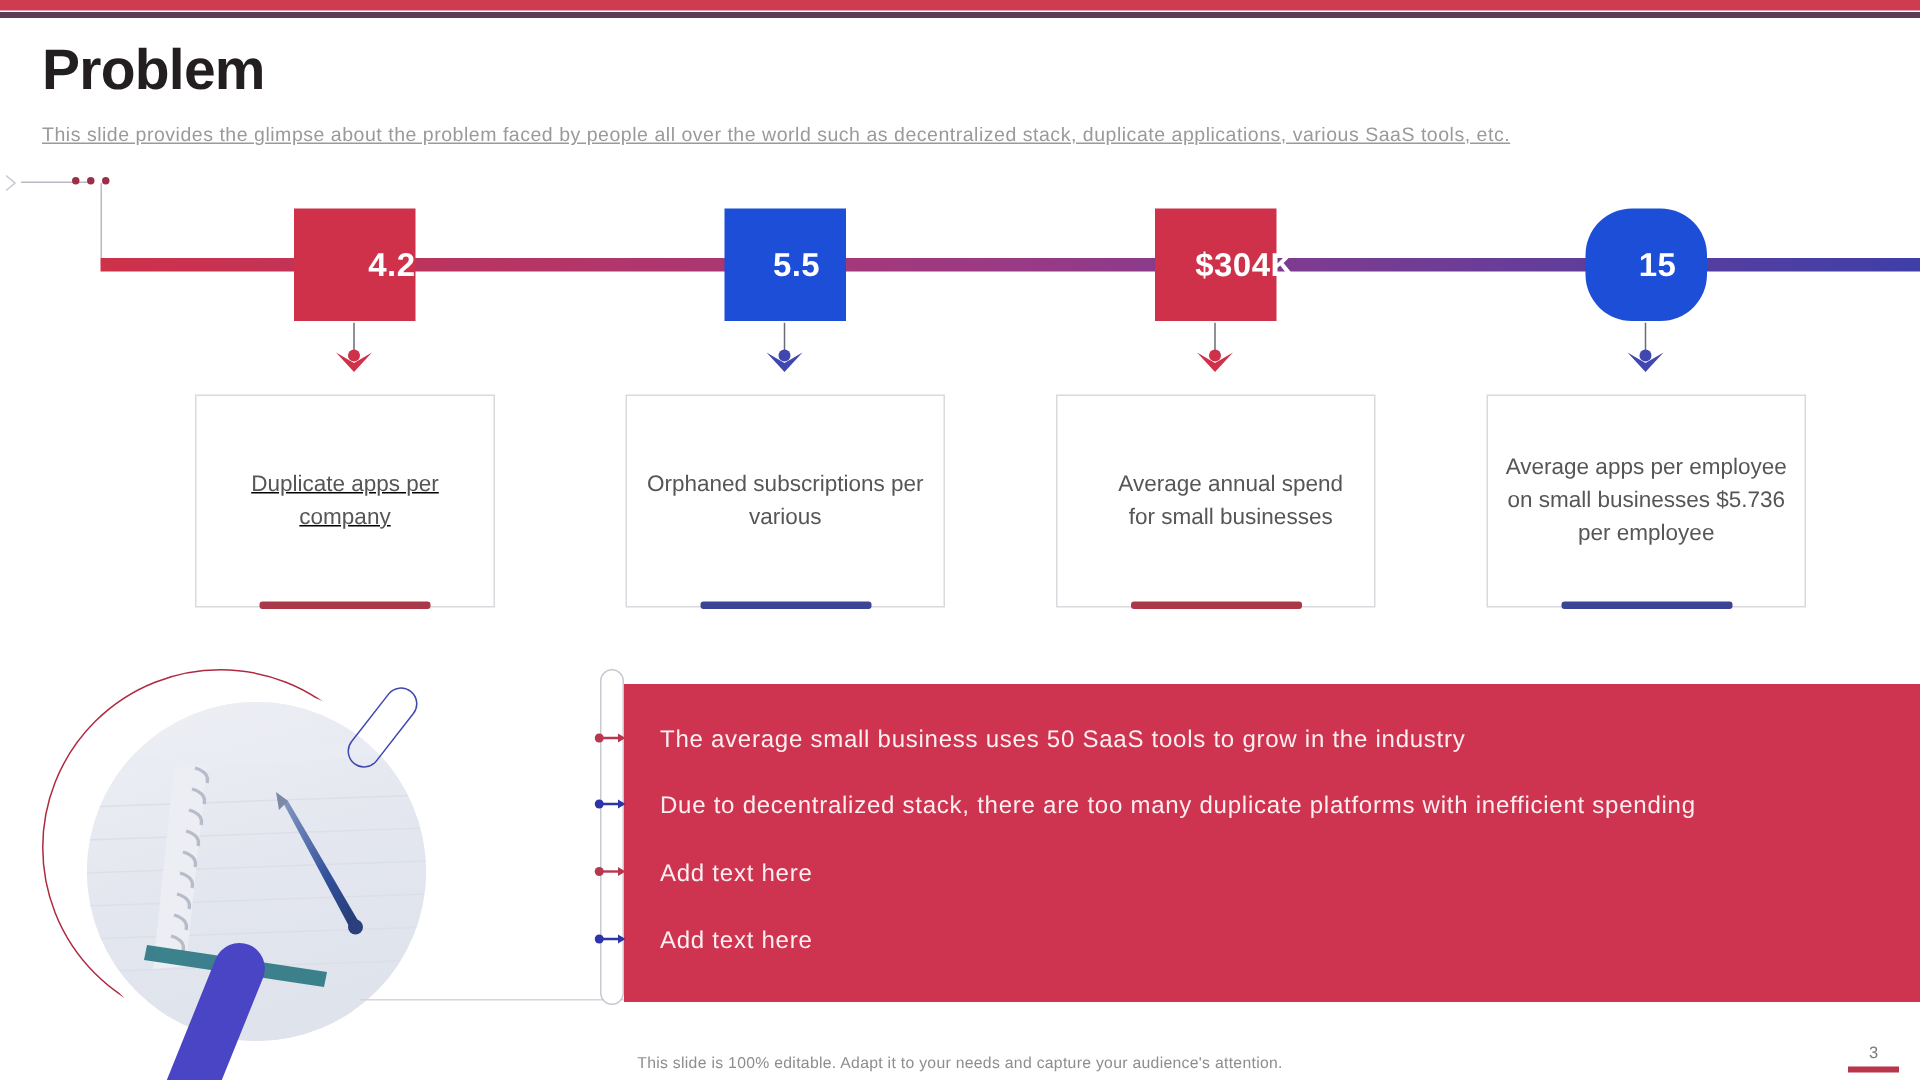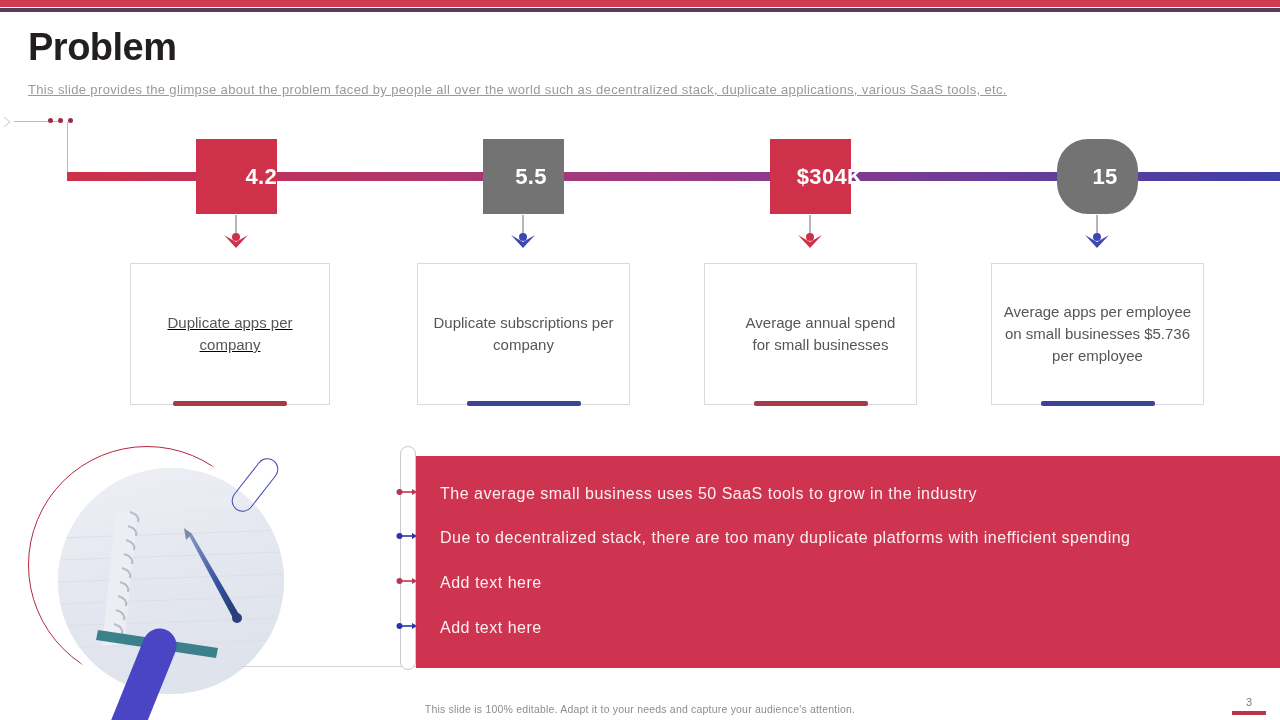--- a/index.html
+++ b/index.html
@@ -37,21 +37,21 @@
 
   
   .timeline-line {
     position: absolute; left: 67px; top: 172px; width: 1213px; height: 9px;
     background: linear-gradient(to right, #CE3149 0%, #9A3A85 50%, #3F3FA8 100%);
   }
   .tl-node { position: absolute; top: 139px; width: 81px; height: 75px; display: flex;
              align-items: center; justify-content: center; }
   .tl-node .tl-val { font-size: 22px; font-weight: 700; color: #fff; letter-spacing: .3px; }
   .tl-node.red  { background: #CE3149; }
-  .tl-node.blue { background: #737373; padding-left: 15px; }
+  .tl-node.blue { background: #1d4ed8; padding-left: 15px; }
 
   
   .tl-arrow { position: absolute; top: 215px; width: 30px; height: 36px; }
 
   
   .card {
     position: absolute; top: 263px; height: 142px;
     border: 1px solid #d9d9de; background: #fff;
     display: flex; align-items: center; justify-content: center;
     text-align: center;
@@ -173,21 +173,21 @@
         <circle cx="15" cy="22" r="4" fill="#4147B0"></circle>
       </svg>
     </div>
 
   <div id="cards-group">
       <div class="card" style="left: 130px; width: 200px; text-decoration: underline;">
         <div class="card-text">Duplicate apps per company</div>
         <div class="card-bar red"></div>
       </div>
       <div class="card" style="left: 417px; width: 213px;">
-        <div class="card-text">Duplicate subscriptions per company</div>
+        <div class="card-text">Orphaned subscriptions per various</div>
         <div class="card-bar blue"></div>
       </div>
       <div class="card" style="left: 704px; width: 213px; padding-left: 20px;">
         <div class="card-text">Average annual spend for small businesses</div>
         <div class="card-bar red"></div>
       </div>
       <div class="card" style="left: 991px; width: 213px;">
         <div class="card-text">Average apps per employee on small businesses $5.736 per employee</div>
         <div class="card-bar blue"></div>
       </div>

